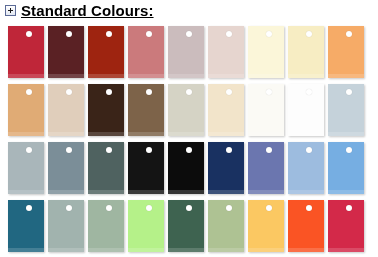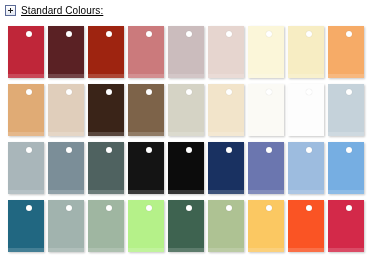--- a/index.html
+++ b/index.html
@@ -48,22 +48,22 @@
     width: 5px;
     height: 1px;
   }
   #expand-toggle::after {
     left: 4px;
     top: 2px;
     width: 1px;
     height: 5px;
   }
   #header-title {
-    font-size: 10px;
-    font-weight: normal;
+    font-size: 15px;
+    font-weight: bold;
     color: #000000;
     text-decoration: underline;
     letter-spacing: 0.1px;
     white-space: nowrap;
     line-height: 13px;
   }
 
   
   #swatch-grid {
     position: absolute;

